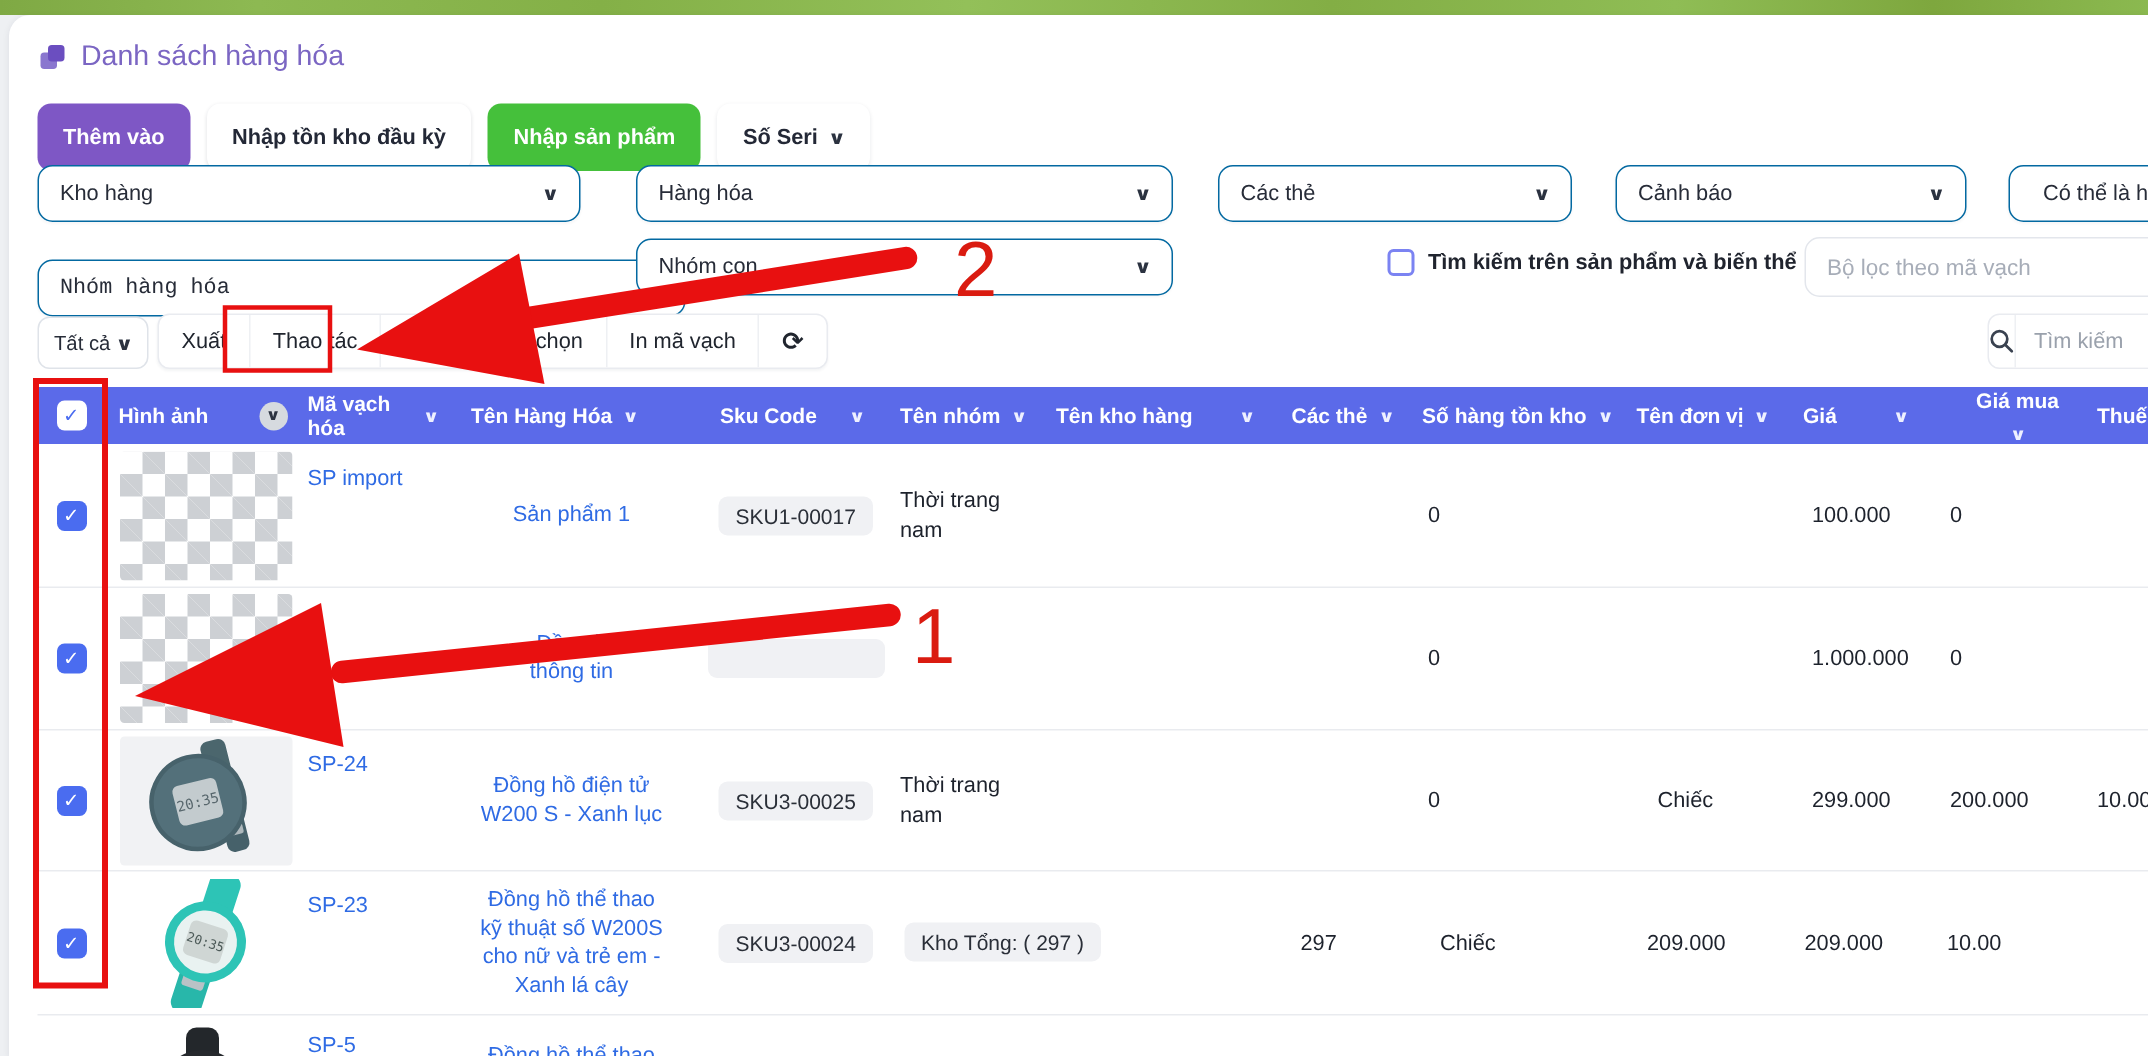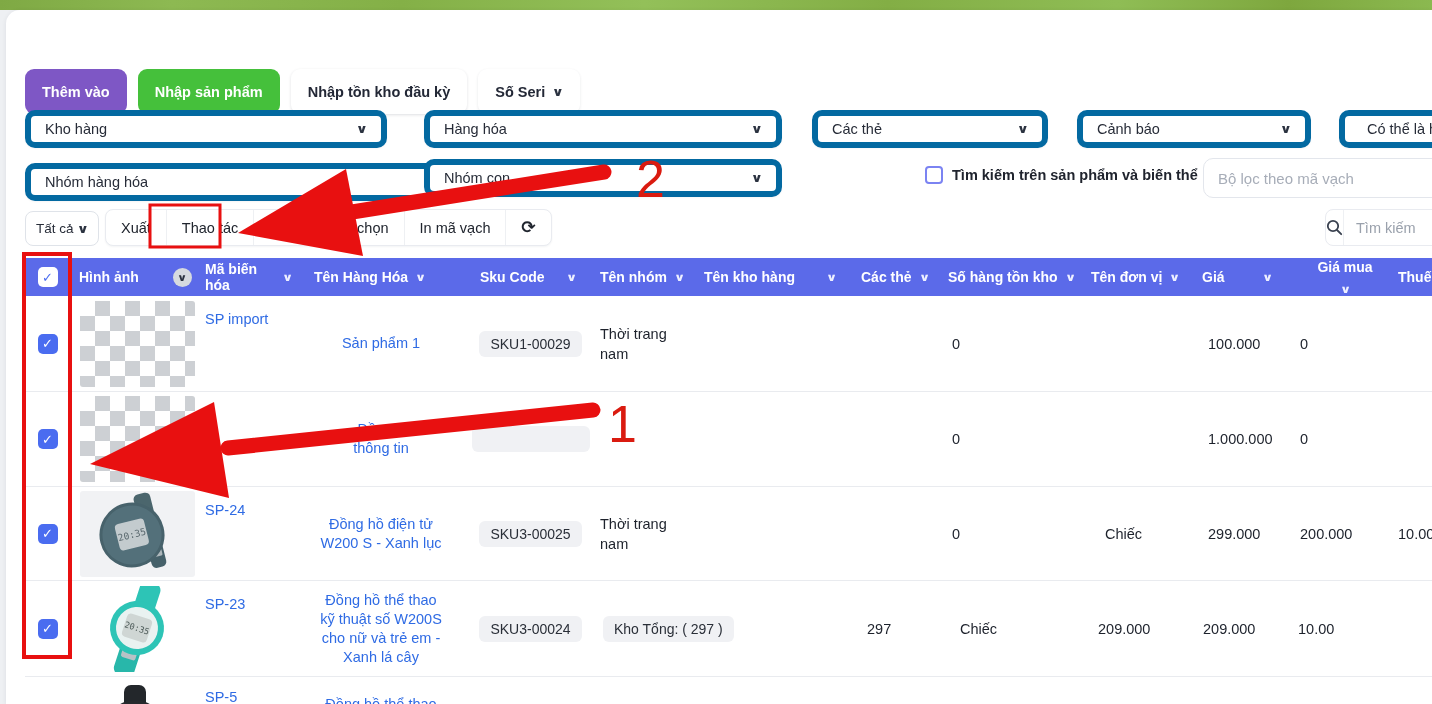--- a/index.html
+++ b/index.html
@@ -21,21 +21,21 @@
   
   .btn-row { left:25px; top:69px; display:flex; gap:11px; align-items:center; }
   .btn { height:45px; padding:0 17px; border-radius:9px; font-size:14.5px; font-weight:700;
     display:flex; align-items:center; gap:8px; cursor:pointer; white-space:nowrap; }
   .btn-purple { background:#7e57c5; color:#fff; }
   .btn-green  { background:#45c03b; color:#fff; }
   .btn-white  { background:#fff; color:#232836; box-shadow:0 1px 3px rgba(20,30,50,.14); }
   .btn-plain  { background:#fff; color:#232836; box-shadow:0 1px 3px rgba(20,30,50,.10); font-weight:700; }
 
   
-  .sel { position:absolute; height:38px; background:#fff; border:6px solid #0369a1; border-radius:10px;
+  .sel { position:absolute; height:38px; background:#fff; border:1px solid #0369a1; border-radius:10px;
     display:flex; align-items:center; justify-content:space-between; padding:0 14px;
     font-size:14.5px; color:#272c38; font-weight:500; box-shadow:0 1px 2px rgba(20,30,50,.04); }
   .chev { font-size:12px; font-weight:700; color:#2b3240; transform:scaleX(1.25); }
 
   .variant-check { left:925px; top:166px; display:flex; align-items:center; gap:9px; }
   .cb-empty { width:18px; height:18px; border:2px solid #7b83f2; border-radius:4px; background:#fff; }
   .variant-label { font-size:14.5px; font-weight:700; color:#20242e; }
   .help-badge { width:17px; height:17px; border-radius:50%; background:#3f4654; color:#fff;
     font-size:11px; font-weight:700; display:flex; align-items:center; justify-content:center; }
 
@@ -106,30 +106,37 @@
   #overlay { position:absolute; left:0; top:0; width:1432px; height:704px; z-index:50; pointer-events:none; }
   #overlay text { font-family:"Liberation Sans","DejaVu Sans",sans-serif; }
 </style>
 </head>
 <body>
 
 <div id="page">
   <div class="topbar"></div>
   <div class="card"></div>
 
+  <div class="abs title-row">
+    <svg width="20" height="20" viewBox="0 0 20 20">
+      <rect x="2" y="7" width="11" height="11" rx="2.5" fill="#8a76cf"></rect>
+      <rect x="7" y="2" width="11" height="11" rx="2.5" fill="#6b4ec0"></rect>
+    </svg>
+    <span class="title-text">Danh sách hàng hóa</span>
+  </div>
 
   <div class="abs btn-row">
     <div class="btn btn-purple">
       <span>Thêm vào</span>
     </div>
+    <div class="btn btn-white">
+      <span>Nhập tồn kho đầu kỳ</span>
+    </div>
     <div class="btn btn-green">
       <span>Nhập sản phẩm</span>
-    </div>
-    <div class="btn btn-white">
-      <span>Nhập tồn kho đầu kỳ</span>
     </div>
     <div class="btn btn-plain">
       <span>Số Seri</span>
       <span class="chev">∨</span>
     </div>
   </div>
 
   <div class="sel" style="left:25px;top:110px;width:362px;">
     <span>Kho hàng</span>
     <span class="chev">∨</span>
@@ -143,21 +150,21 @@
     <span class="chev">∨</span>
   </div>
   <div class="sel" style="left:1077px;top:110px;width:234px;">
     <span>Cảnh báo</span>
     <span class="chev">∨</span>
   </div>
   <div class="sel" style="left:1339px;top:110px;width:140px;padding-left:22px;">
     <span>Có thể là hàn</span>
   </div>
 
-  <div class="sel" style="left:25px;top:163px;width:432px;">
+  <div class="sel" style="left:25px;top:173px;width:432px;font-family:Liberation Mono, monospace;">
     <span>Nhóm hàng hóa</span>
     <span class="chev">∨</span>
   </div>
   <div class="sel" style="left:424px;top:159px;width:358px;">
     <span>Nhóm con</span>
     <span class="chev">∨</span>
   </div>
   <div class="abs variant-check">
     <div class="cb-empty"></div>
     <span class="variant-label">Tìm kiếm trên sản phẩm và biến thể</span>
@@ -202,21 +209,21 @@
     <div class="th th-center">
       <div class="cb cb-inv">✓</div>
     </div>
     <div class="th" style="padding-left:9px;justify-content:space-between;padding-right:4px;">
       <span>Hình ảnh</span>
       <span class="badge-chev">
         <span class="chev">∨</span>
       </span>
     </div>
     <div class="th" style="padding-left:9px;">
-      <span>Mã biến hóa</span>
+      <span>Mã vạch hóa</span>
         <span class="chev">∨</span>
     </div>
     <div class="th" style="padding-left:22px;">
       <span>Tên Hàng Hóa</span>
         <span class="chev">∨</span>
     </div>
     <div class="th" style="padding-left:10px;">
       <span>Sku Code</span>
         <span class="chev" style="margin-left:14px;">∨</span>
     </div>
@@ -258,21 +265,21 @@
     <div class="grid-cols tr row-h" style="height:96px;">
       <div class="cell-cb">
           <div class="cb">✓</div>
         </div>
       <div>
           <div class="thumb checker"></div>
         </div>
       <div class="cell-code"><span class="link">SP import</span></div>
       <div class="cell-name"><span class="link">Sản phẩm 1</span></div>
       <div class="cell-sku">
-          <span class="pill">SKU1-00029</span>
+          <span class="pill">SKU1-00017</span>
         </div>
       <div class="cell-group">
         <div>Thời trang</div>
           <div>nam</div>
       </div>
       <div class="cell-wh"></div>
       <div></div>
       <div class="cell-stock">0</div>
       <div class="cell-unit"></div>
       <div class="cell-price">100.000</div>

